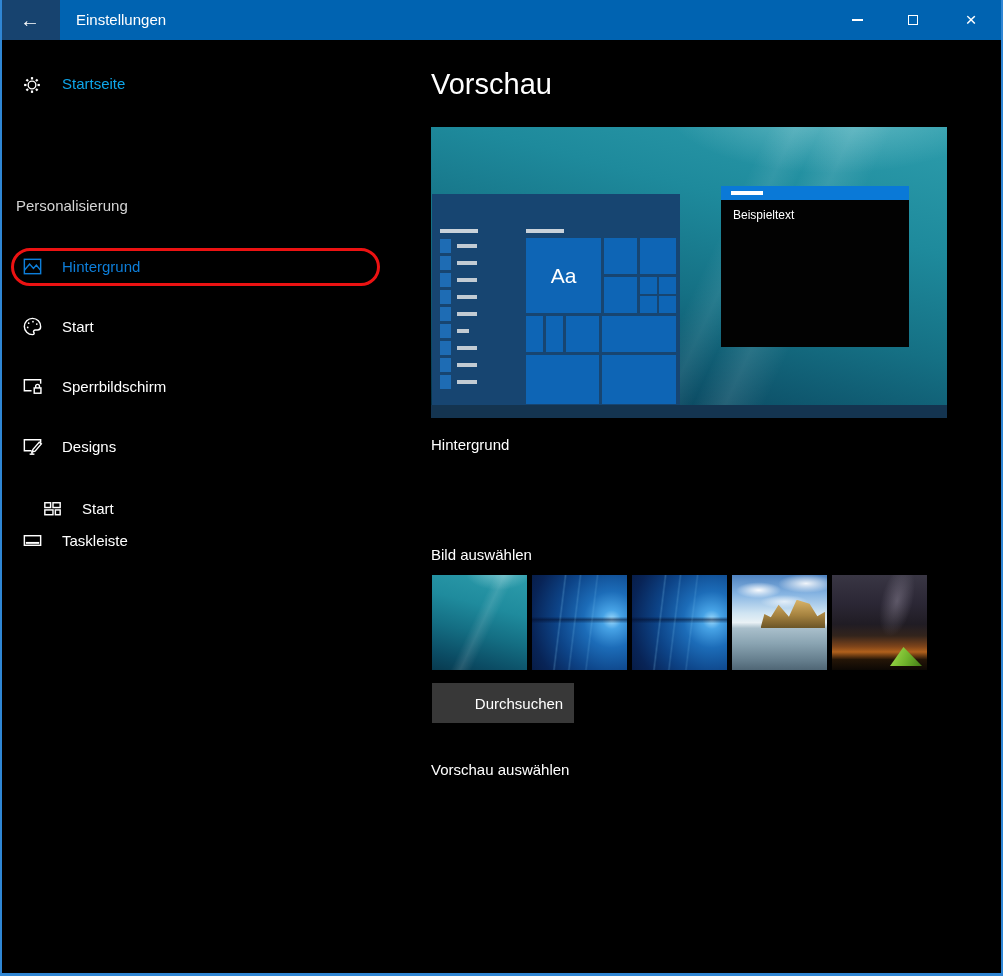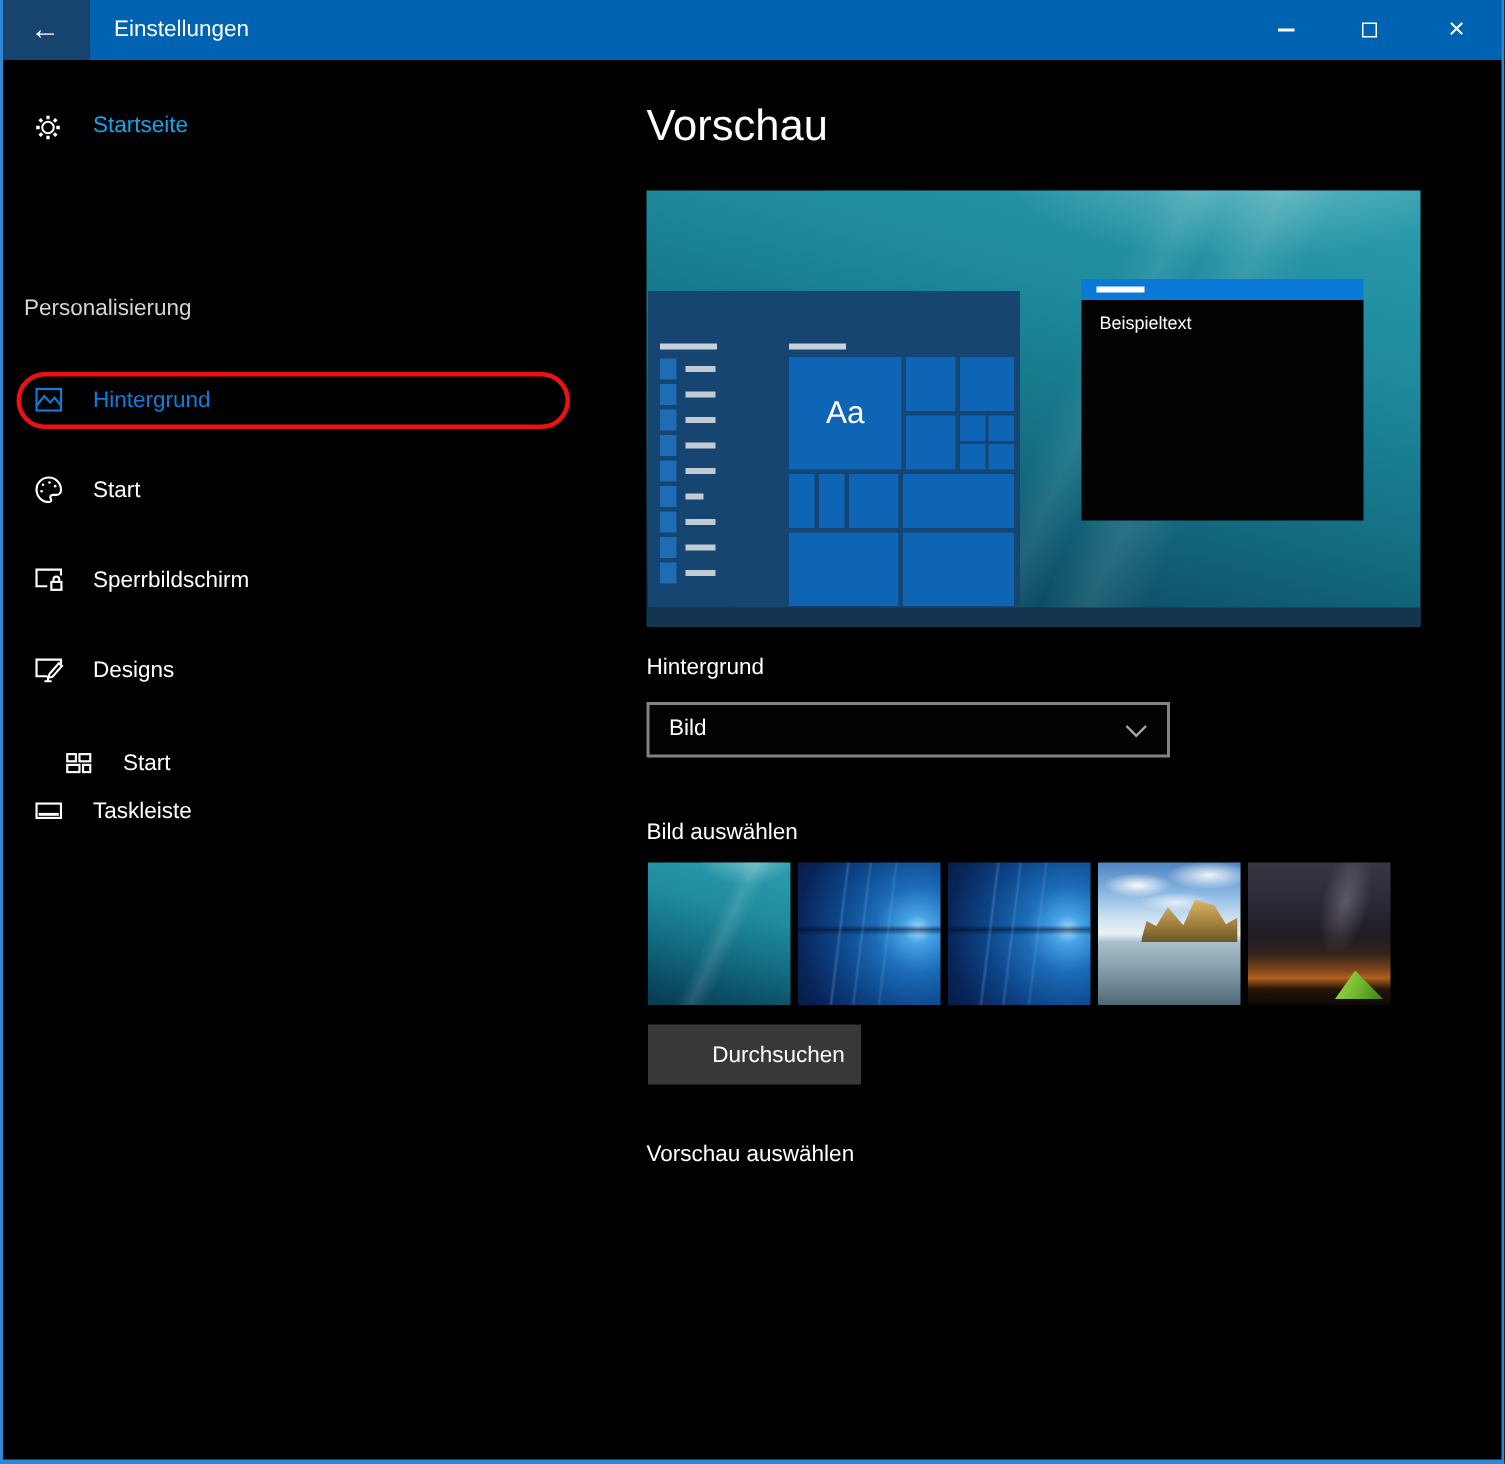--- a/index.html
+++ b/index.html
@@ -368,28 +368,20 @@
       </div>
       <div class="sw-body">
         <span class="sw-text">Beispieltext</span>
       </div>
     </div>
 
     <div class="preview-taskbar"></div>
   </div>
 
   <div class="fld-lbl lbl-bg">Hintergrund</div>
-  <div class="dropdown dd-bg">
-    <span class="dd-value">Bild</span>
-    <span class="dd-chev">
-      <svg class="ic" width="15" height="9" viewBox="0 0 15 9" fill="none" stroke="#a9a9a9" stroke-width="1.6">
-        <polyline points="1,1 7.5,7.5 14,1"></polyline>
-      </svg>
-    </span>
-  </div>
 
   <div class="fld-lbl lbl-img">Bild auswählen</div>
   <div class="thumbs">
     <div class="thumb th-0 th-underwater"></div>
     <div class="thumb th-1 th-hero"></div>
     <div class="thumb th-2 th-hero"></div>
     <div class="thumb th-3 th-beach">
       <div class="th-rocks"></div>
     </div>
     <div class="thumb th-4 th-night">

